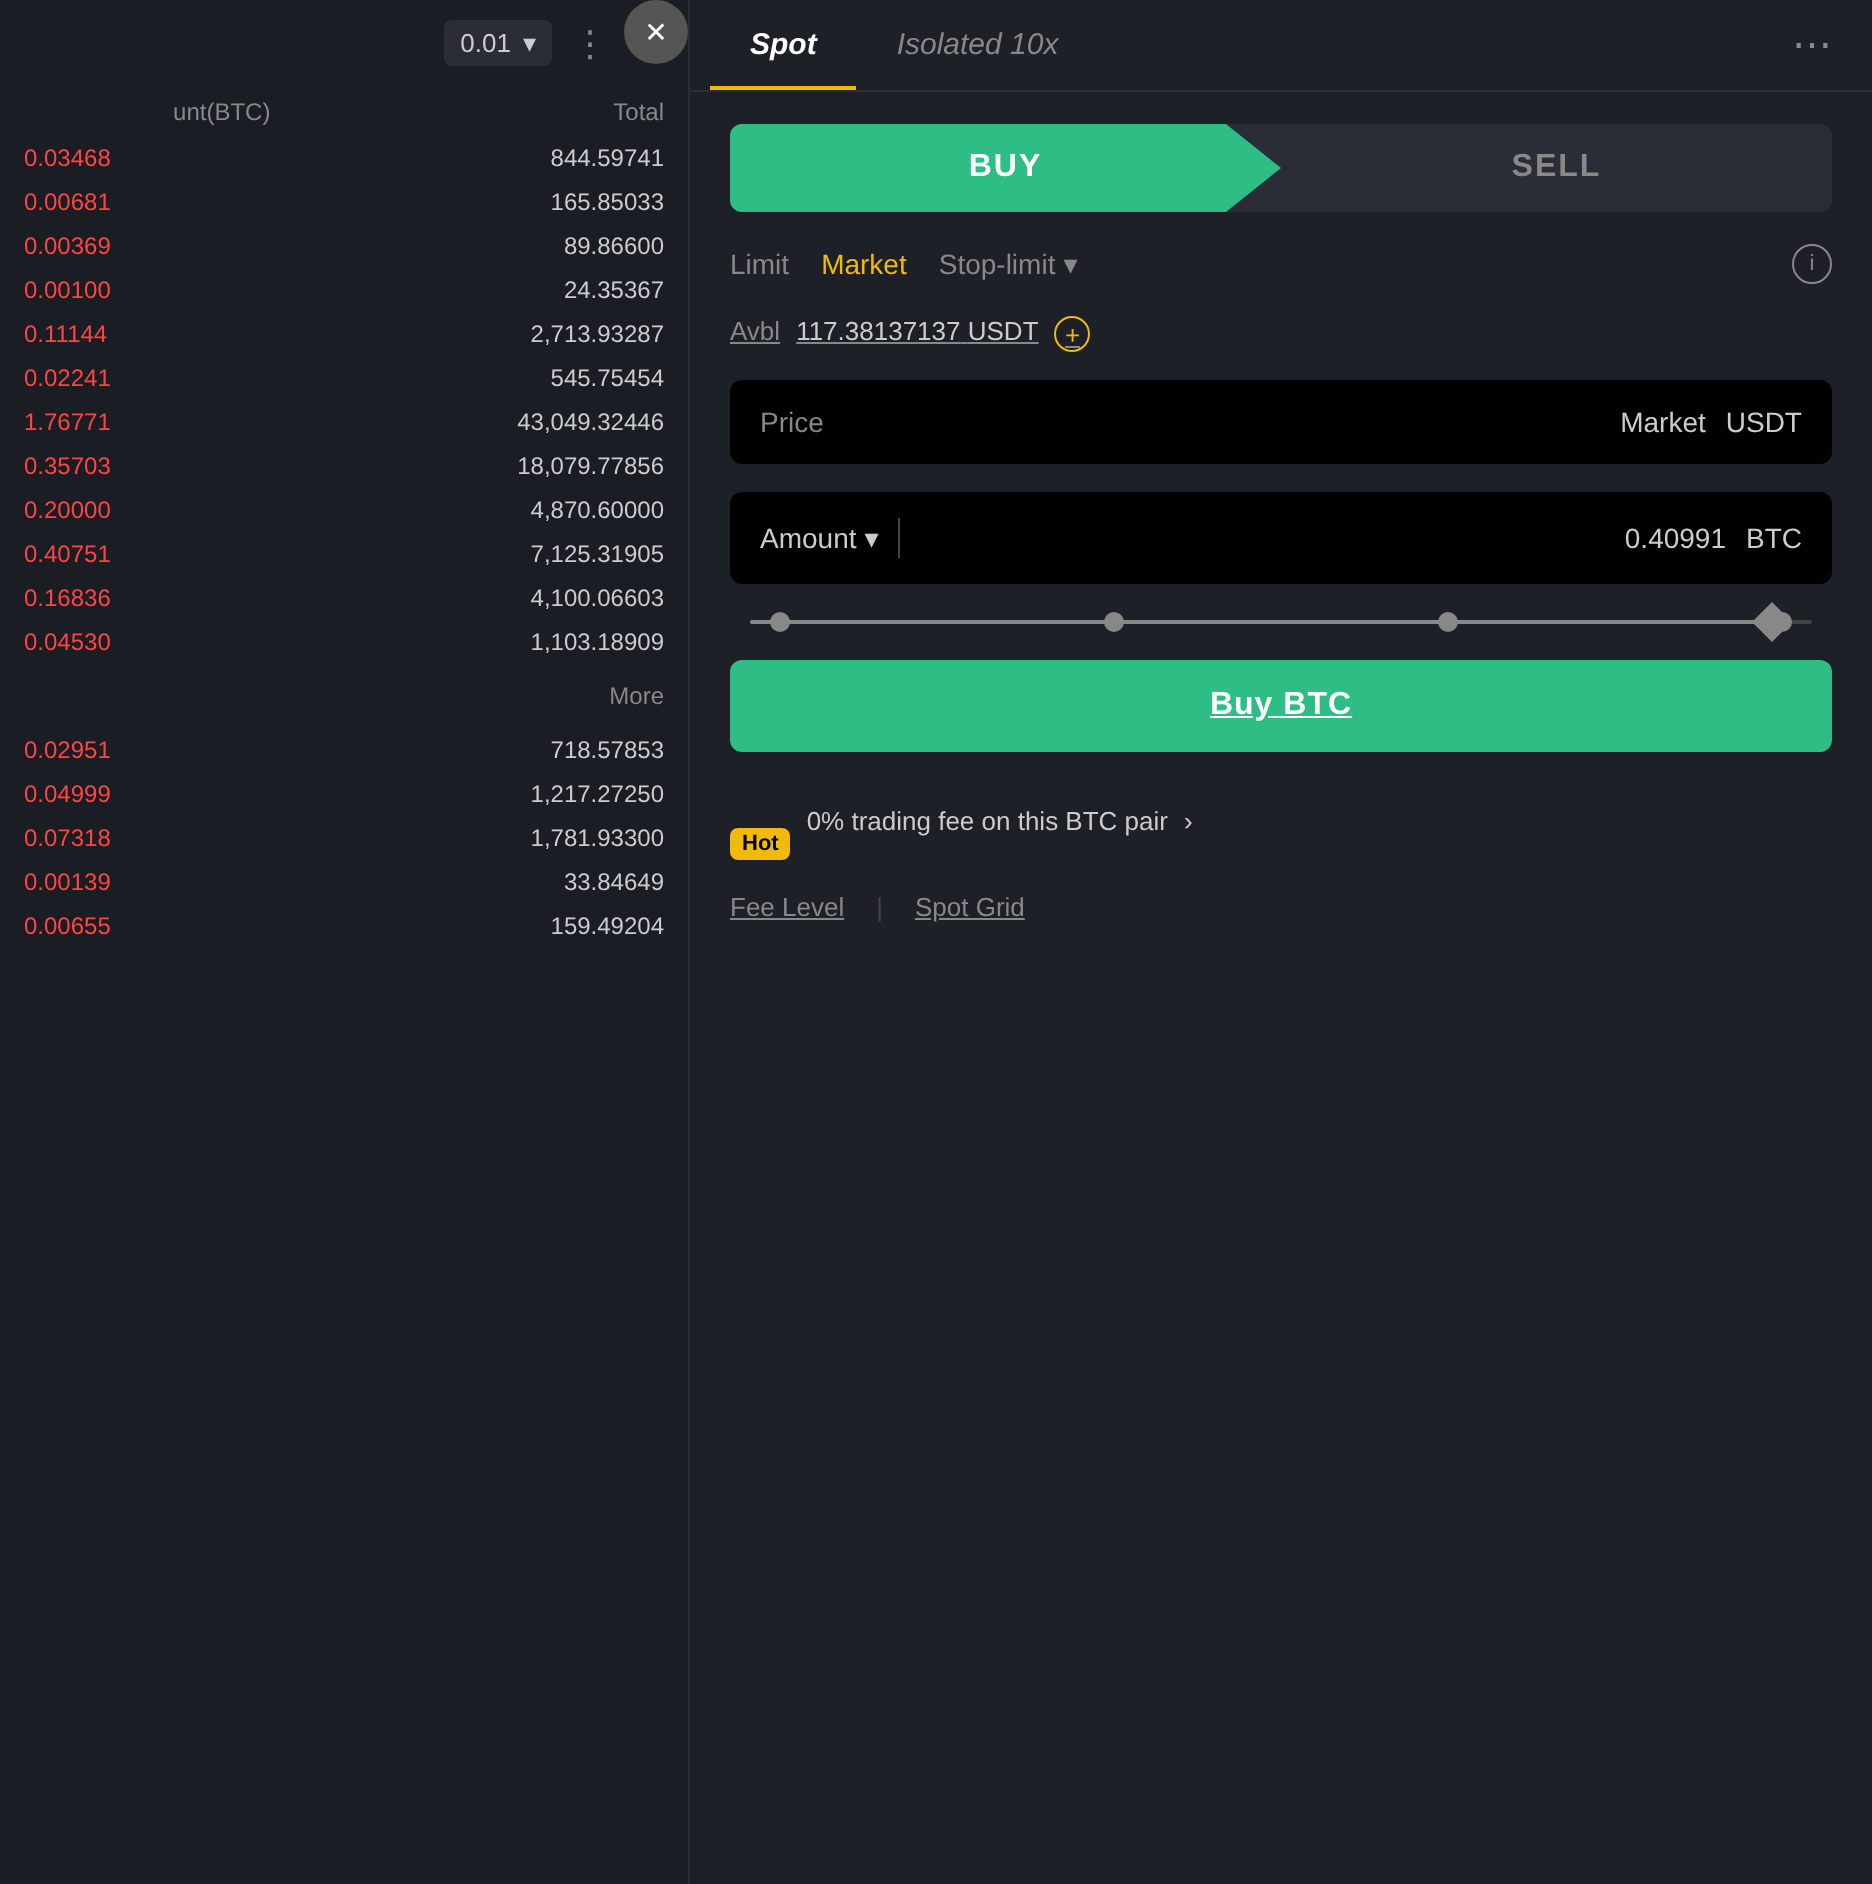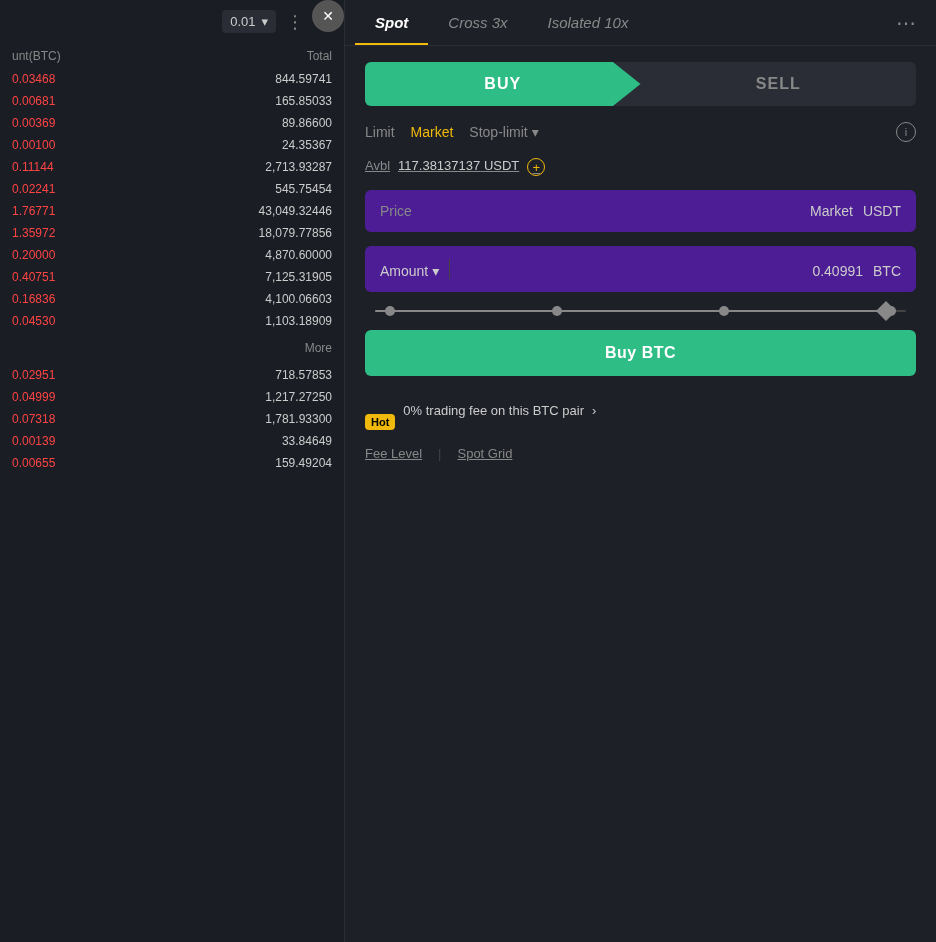--- a/index.html
+++ b/index.html
@@ -72,21 +72,21 @@
       color: #ccc;
     }
 
     .order-table th {
       text-align: right;
       padding: 4px 10px;
       color: #888;
       font-weight: 400;
     }
     .order-table th:first-child {
-      text-align: left;
+      text-align: right;
     }
 
     .order-table td {
       padding: 3px 10px;
       text-align: right;
     }
     .order-table td:first-child {
       text-align: left;
     }
 
@@ -239,25 +239,25 @@
       color: #f0b90b;
       display: flex;
       align-items: center;
       justify-content: center;
       font-size: 13px;
       cursor: pointer;
     }
 
     
     .input-field {
-      background: #4c1d95;
+      background: #000000;
       border-radius: 6px;
       padding: 12px 14px;
       display: flex;
-      align-items: flex-end;
+      align-items: center;
       gap: 10px;
       border: 1px solid transparent;
     }
     .input-label {
       color: #888;
       font-size: 14px;
       flex: 0 0 auto;
     }
     .input-value {
       flex: 1;
@@ -338,20 +338,21 @@
       background: #2ebd85;
       color: #fff;
       font-size: 16px;
       font-weight: 600;
       border: none;
       border-radius: 6px;
       padding: 14px;
       cursor: pointer;
       width: 100%;
       letter-spacing: 0.5px;
+      text-decoration: underline;
     }
 
     
     .hot-row {
       display: flex;
       align-items: center;
       gap: 8px;
       font-size: 13px;
       color: #ccc;
     }
@@ -428,21 +429,21 @@
         </tr>
         <tr class="order-row-red">
           <td>0.02241</td>
           <td>545.75454</td>
         </tr>
         <tr class="order-row-red">
           <td>1.76771</td>
           <td>43,049.32446</td>
         </tr>
         <tr class="order-row-red">
-          <td>1.35972</td>
+          <td>0.35703</td>
           <td>18,079.77856</td>
         </tr>
         <tr class="order-row-red">
           <td>0.20000</td>
           <td>4,870.60000</td>
         </tr>
         <tr class="order-row-red">
           <td>0.40751</td>
           <td>7,125.31905</td>
         </tr>
@@ -484,23 +485,20 @@
         </tr>
       </tbody>
   </table>
 </div>
 
 <div class="right-panel">
 
   <div class="tab-bar">
     <div class="tab-item active">
       <span>Spot</span>
-    </div>
-    <div class="tab-item">
-      <span>Cross 3x</span>
     </div>
     <div class="tab-item">
       <span>Isolated 10x</span>
     </div>
     <div class="tab-more">⋯</div>
   </div>
 
   <div class="trade-area">
 
     <div class="buy-sell-toggle">

